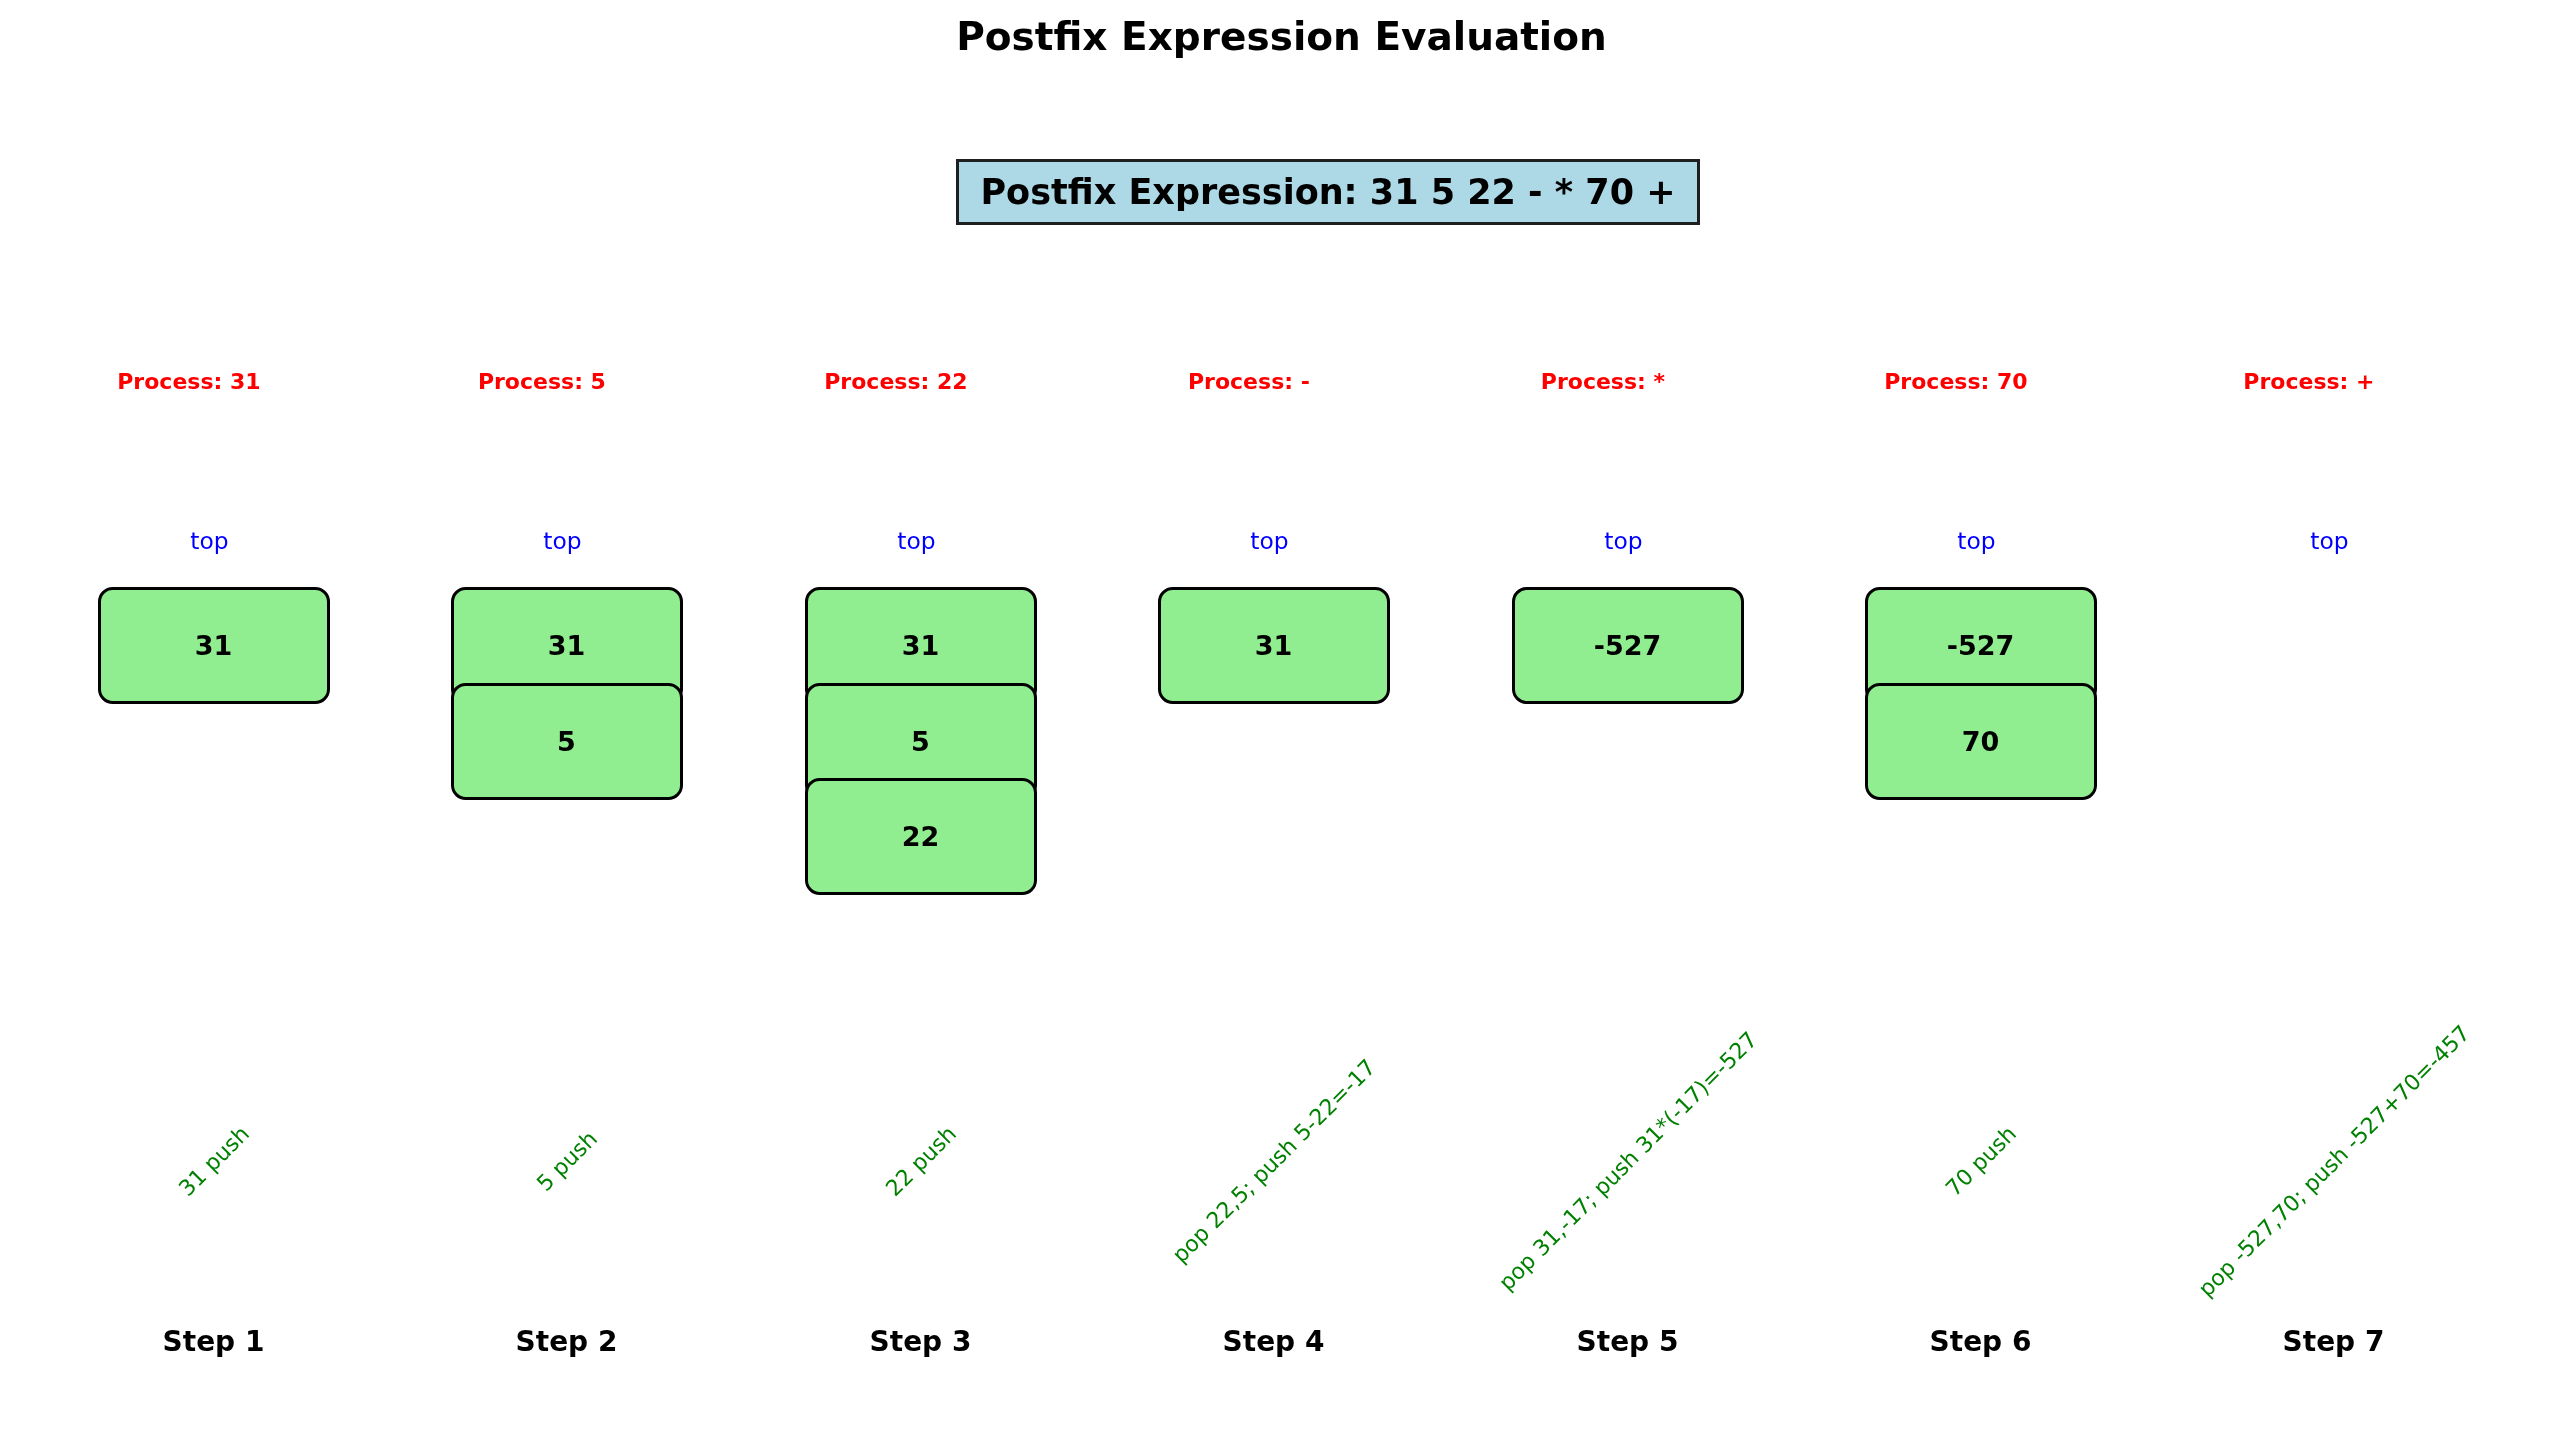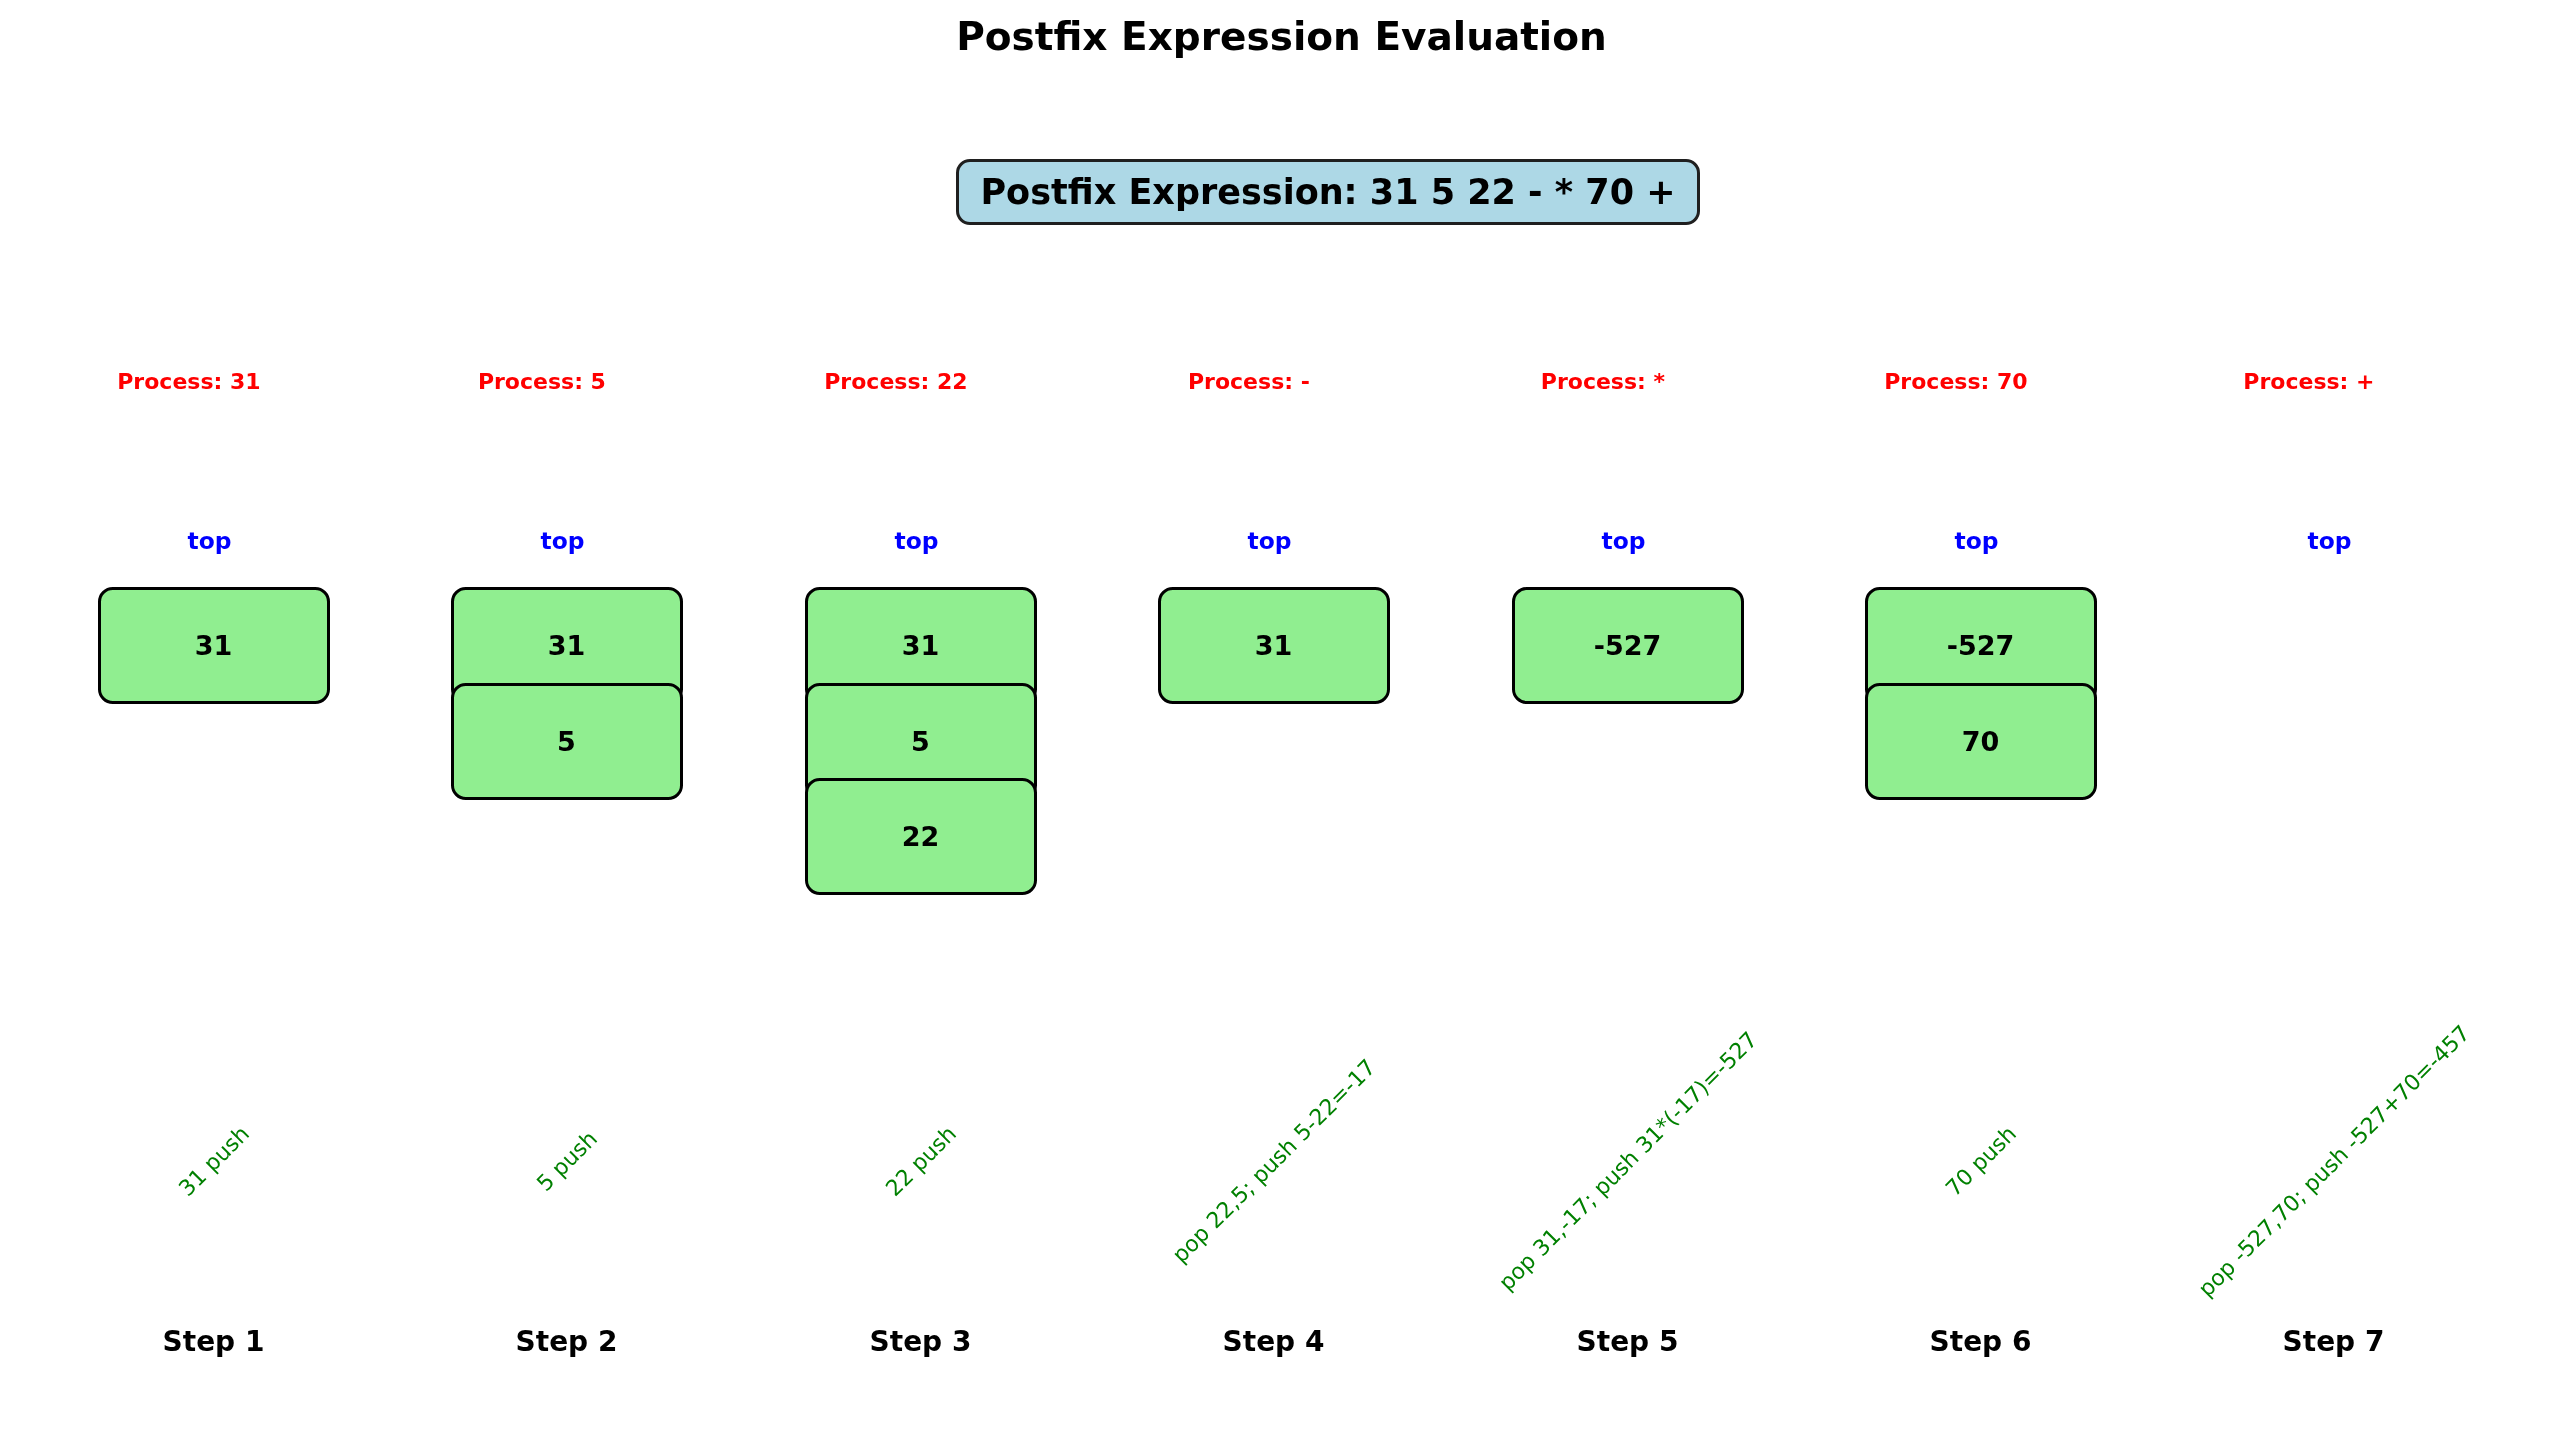--- a/index.html
+++ b/index.html
@@ -26,21 +26,21 @@
   .title{
     position:absolute;top:13.5px;left:0;right:0;
     text-align:center;
     font-size:39px;font-weight:bold;color:var(--title);
   }
   .expr-box{
     position:absolute;left:956px;top:159px;
     width:744px;height:66px;
     background:var(--expression-fill);
     border:3.7px solid var(--expression-border);
-    border-radius:14px;
+    border-radius:0;
     display:flex;align-items:center;justify-content:center;
   }
   .expr-text{
     font-size:35px;font-weight:bold;color:#000;white-space:nowrap;
   }
   .col{position:absolute;top:344px;width:353px;height:1109px;}
   .col-1{left:37px}
   .col-2{left:390px}
   .col-3{left:744px}
   .col-4{left:1097px}
@@ -48,21 +48,21 @@
   .col-6{left:1804px}
   .col-7{left:2157px}
   .process{
     position:absolute;top:24.6px;left:-24.6px;right:24.6px;
     text-align:center;
     color:var(--process);font-weight:bold;font-size:22px;white-space:nowrap;
   }
   .top-label{
     position:absolute;top:183px;left:0;right:8px;
     text-align:center;
-    color:var(--top);font-weight:bold;font-size:23.4px;
+    color:var(--top);font-weight:normal;font-size:23.4px;
   }
   .stack{
     position:absolute;top:243px;left:50%;
     transform:translateX(-50%);
     display:flex;flex-direction:column;align-items:center;
   }
   .box{
     width:232px;height:117px;
     background:var(--stack-fill);
     border:3.1px solid var(--stack-border);

